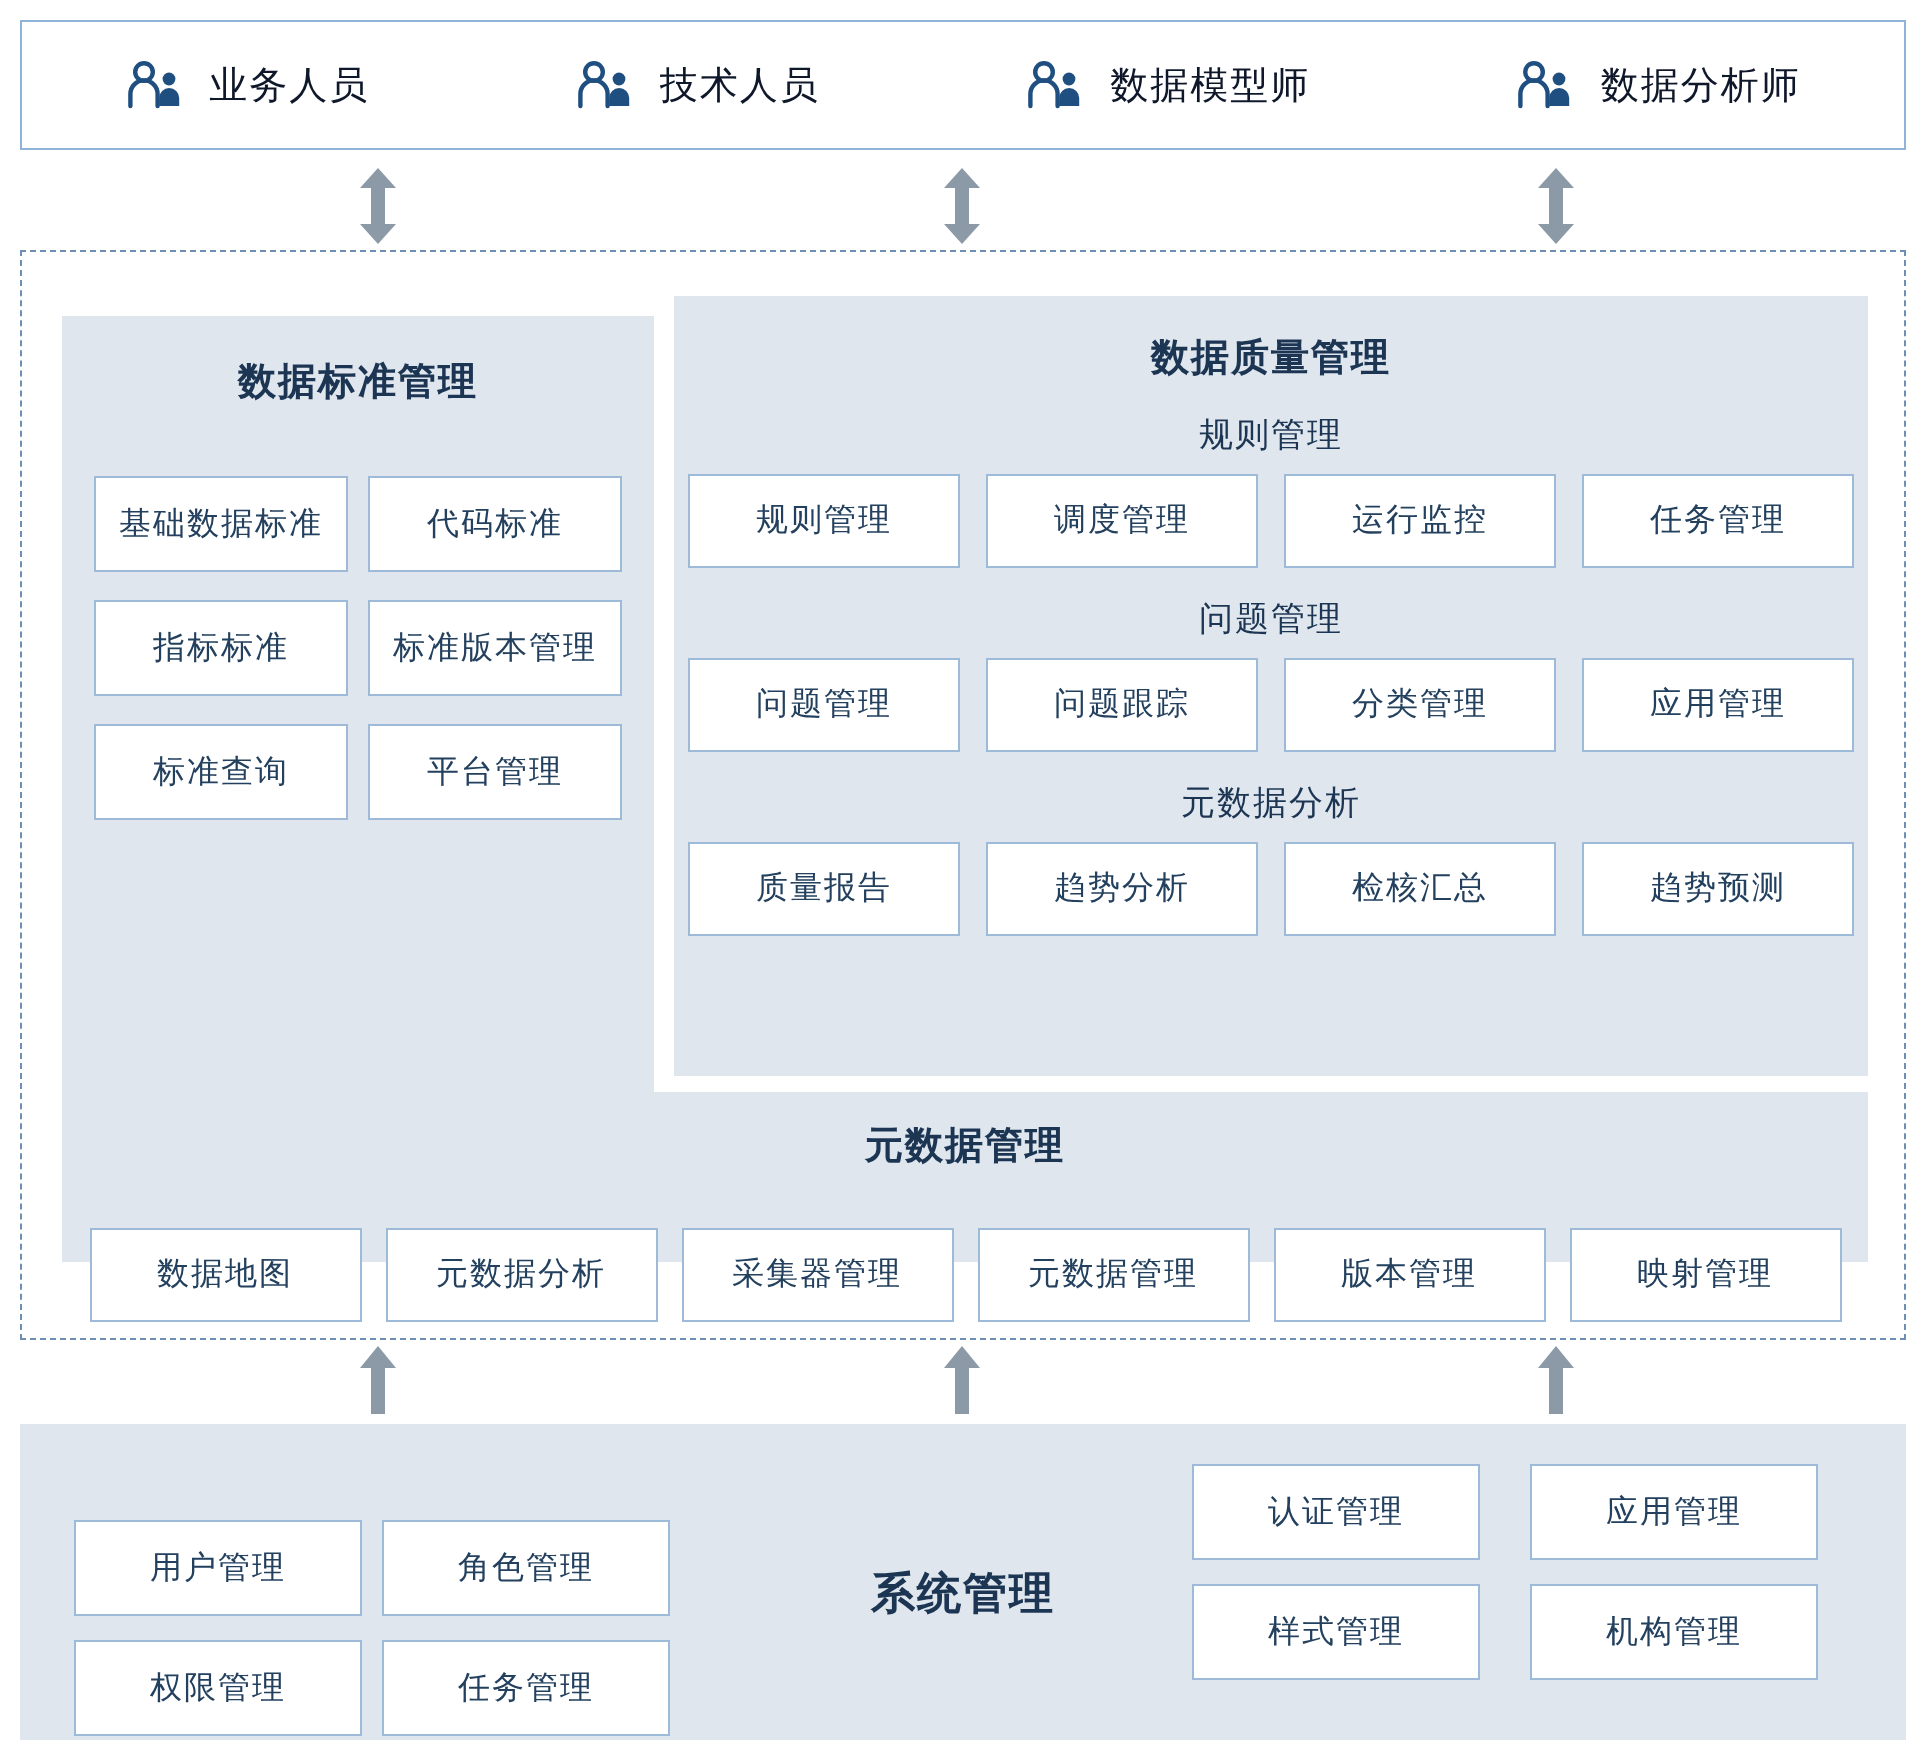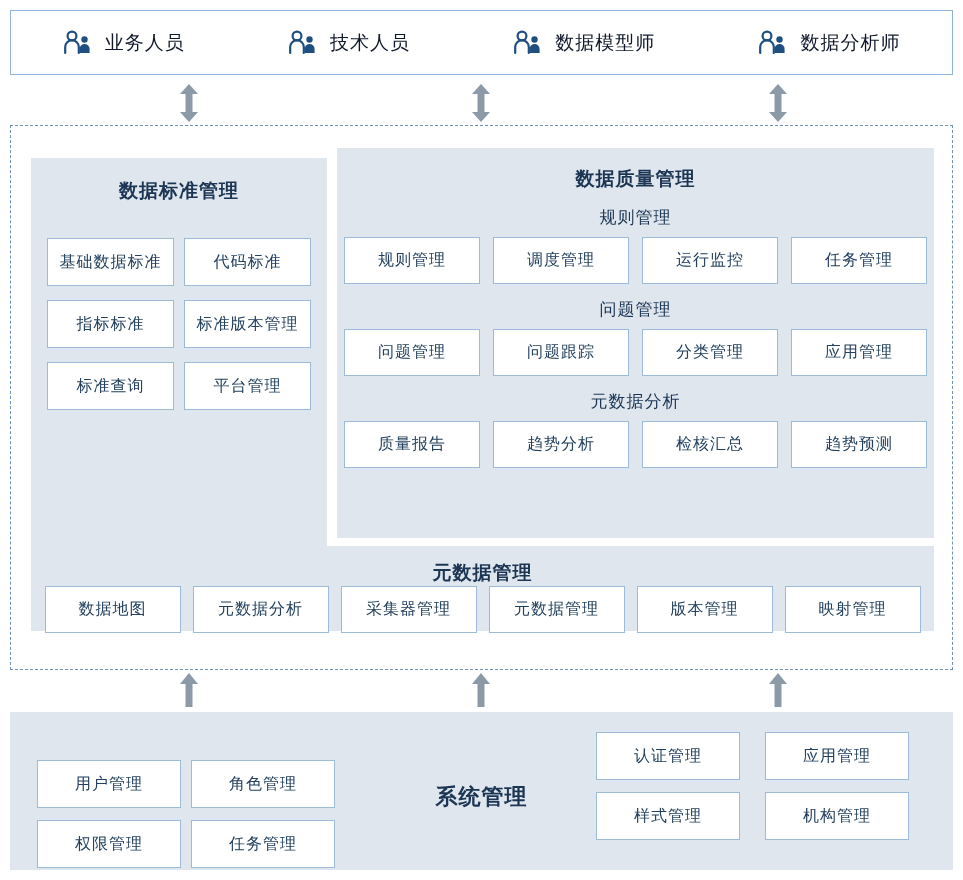--- a/index.html
+++ b/index.html
@@ -159,21 +159,21 @@
     left: 20px;
     top: 420px;
     width: 903px;
     height: 85px;
   }
   #meta-panel .panel-title { margin-top: 14px; }
   .meta-row {
     display: flex;
     justify-content: center;
     gap: 12px;
-    margin-top: 0;
+    margin-top: 28px;
   }
   .meta-row .box {
     width: 136px;
     height: 47px;
   }
 
   
   .system {
     position: absolute;
     left: 10px;

